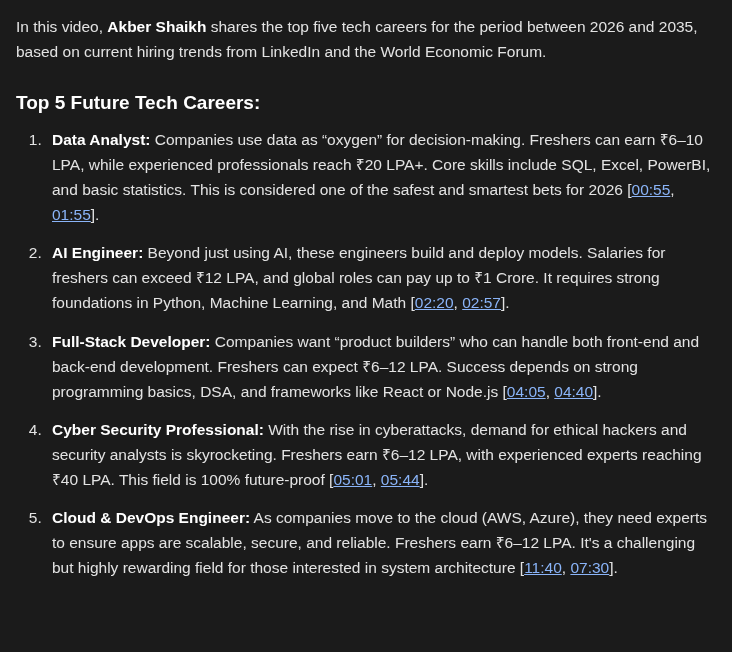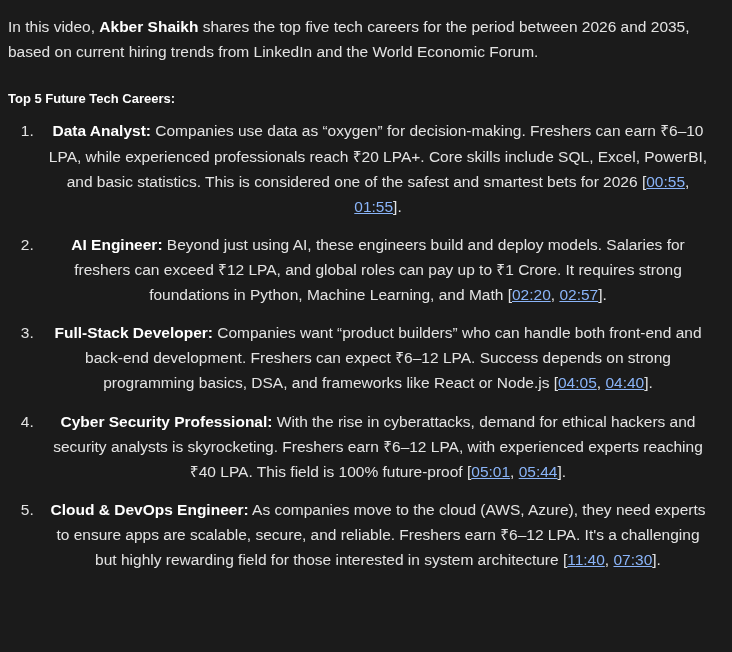--- a/index.html
+++ b/index.html
@@ -14,42 +14,41 @@
     font-family: "Liberation Sans", sans-serif;
     color: #e3e3e3;
     font-size: 15.5px;
     line-height: 1.62;
     -webkit-font-smoothing: antialiased;
   }
   .page {
     box-sizing: border-box;
     width: 732px;
     height: 576px;
-    padding: 14px 20px 10px 4px;
+    padding: 14px 20px 10px 12px;
   }
   p.intro {
     margin: 0 0 0 0;
     padding: 0 6px 0 4px;
   }
   strong, b {
     font-weight: bold;
     color: #ffffff;
   }
   h3.section-title {
-    font-size: 13px;
+    font-size: 19px;
     font-weight: bold;
     color: #ffffff;
     margin: 26px 0 10px 4px;
     line-height: 1.4;
   }
   ol.careers {
     margin: 0;
     padding-left: 34px;
     list-style-position: outside;
-    text-align: center;
   }
   ol.careers > li {
     margin: 0 0 13px 0;
     padding-left: 6px;
   }
   ol.careers > li::marker {
     color: #e3e3e3;
   }
   .ts {
     color: #8ab4f8;

